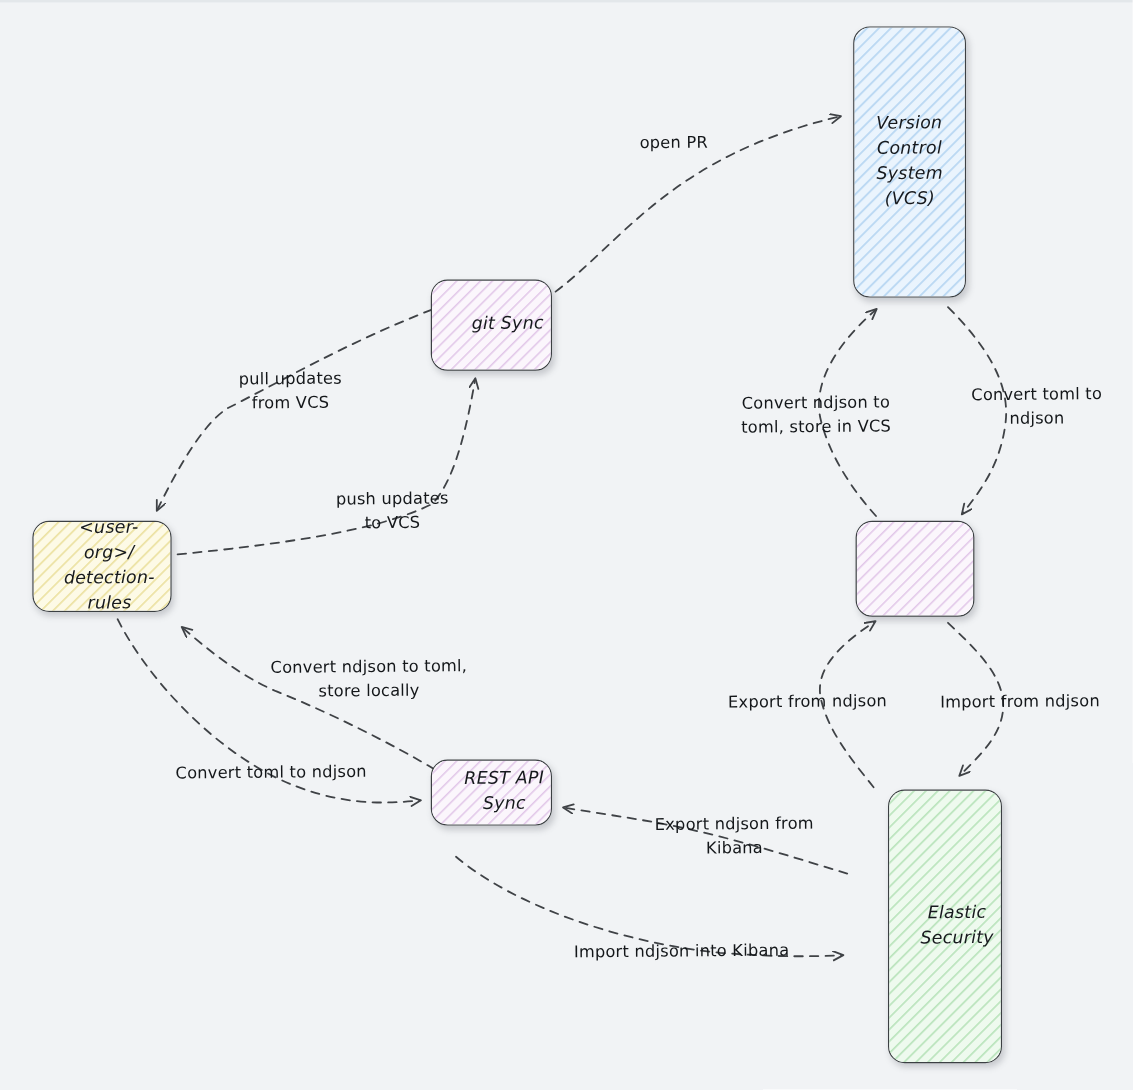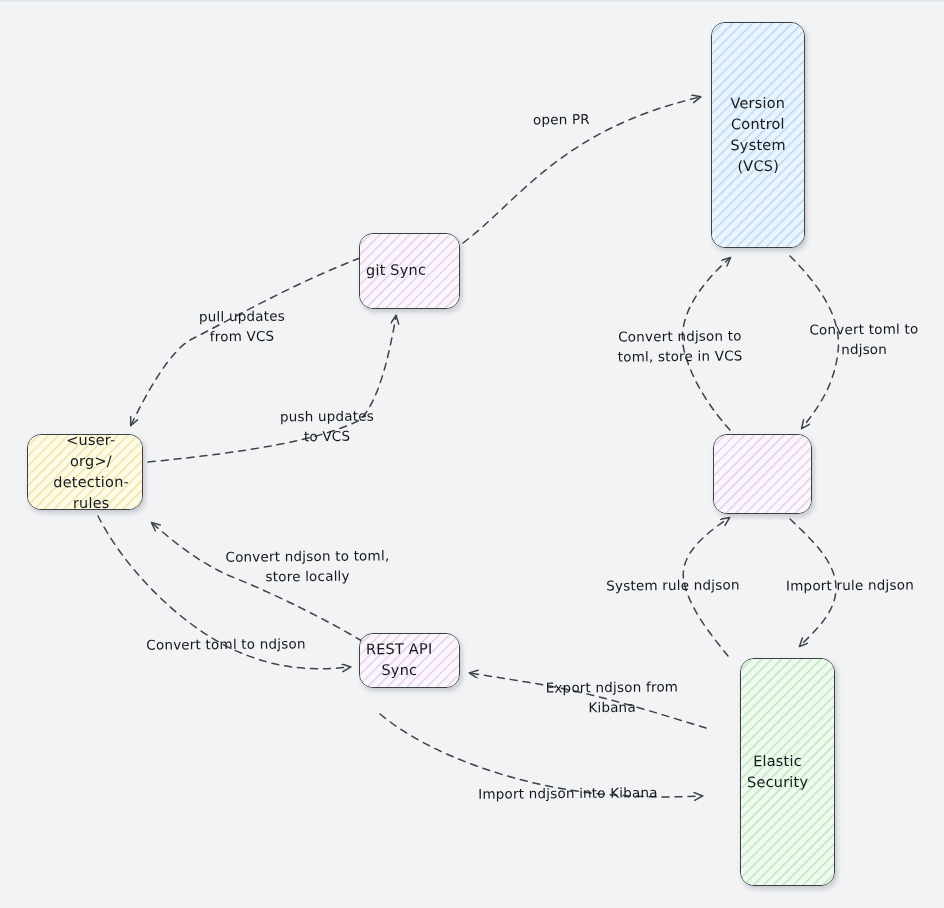--- a/index.html
+++ b/index.html
@@ -30,24 +30,25 @@
     width: 944px;
     height: 908px;
   }
   .node {
     position: absolute;
     box-sizing: border-box;
     border: 1.6px solid #3c4043;
     border-radius: 14px;
     display: flex;
     align-items: center;
-    justify-content: flex-start;
+    justify-content: flex-end;
     text-align: center;
     box-shadow: 2px 3px 5px rgba(90, 95, 105, 0.28);
     z-index: 3;
+    font-style: italic;
   }
   .node .node-label {
     position: relative;
     z-index: 2;
     font-family: "DejaVu Sans", sans-serif;
     font-size: 14.5px;
     line-height: 1.45;
     color: #16191d;
     letter-spacing: 0.2px;
     white-space: pre-line;
@@ -155,22 +156,22 @@
   <div id="labels-layer">
       <div class="edge-label left" style="left: 533px; top: 110px; width: 100px;">open PR</div>
       <div class="edge-label " style="left: 152px; top: 307px; width: 180px;">pull updates
 from VCS</div>
       <div class="edge-label " style="left: 237px; top: 407px; width: 180px;">push updates
 to VCS</div>
       <div class="edge-label " style="left: 600px; top: 327px; width: 160px;">Convert ndjson to
 toml, store in VCS</div>
       <div class="edge-label " style="left: 789px; top: 320px; width: 150px;">Convert toml to
 ndjson</div>
-      <div class="edge-label " style="left: 602px; top: 576px; width: 142px;">System rule ndjson</div>
-      <div class="edge-label " style="left: 778px; top: 576px; width: 144px;">Import rule ndjson</div>
+      <div class="edge-label " style="left: 602px; top: 576px; width: 142px;">Export from ndjson</div>
+      <div class="edge-label " style="left: 778px; top: 576px; width: 144px;">Import from ndjson</div>
       <div class="edge-label " style="left: 200px; top: 547px; width: 215px;">Convert ndjson to toml,
 store locally</div>
       <div class="edge-label " style="left: 136px; top: 635px; width: 180px;">Convert toml to ndjson</div>
       <div class="edge-label " style="left: 528px; top: 678px; width: 168px;">Export ndjson from
 Kibana</div>
       <div class="edge-label " style="left: 468px; top: 784px; width: 200px;">Import ndjson into Kibana</div>
     </div>
 
 </div>
 

